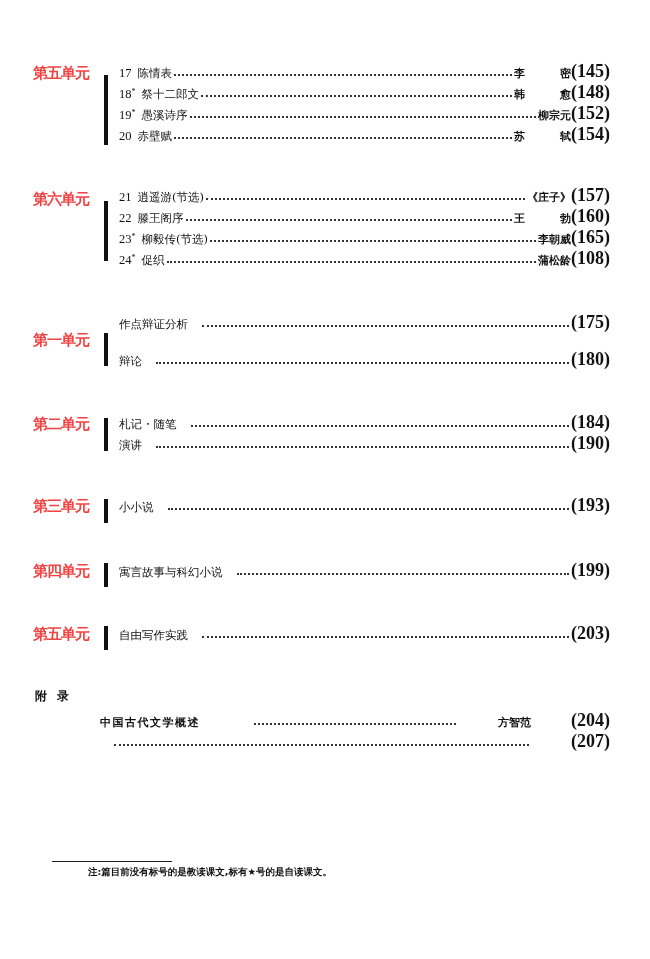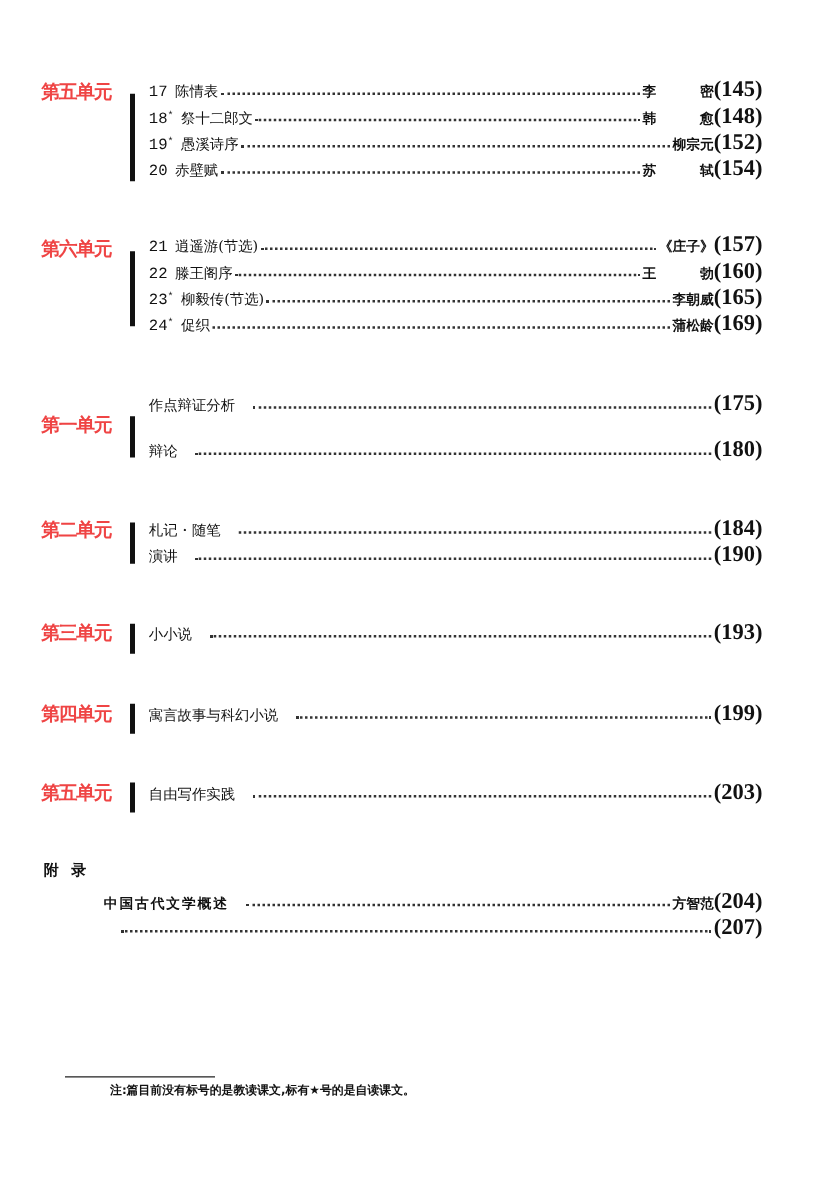--- a/index.html
+++ b/index.html
@@ -15,38 +15,38 @@
       font-weight: bold; font-size: 15px; letter-spacing: -1px;
       color: #ef4444; line-height: 18px;
     }
     .unit-bar {
       position: absolute; left: 104px; width: 4px; background: #111;
     }
     .entry {
       position: absolute; left: 119px; right: 40px; height: 20px;
       display: flex; align-items: baseline; font-size: 11.5px; line-height: 20px;
     }
-    .entry .num { white-space: nowrap; font-family: Liberation Mono, monospace; font-size: 12.5px; }
+    .entry .num { white-space: nowrap; font-family: Liberation Serif, serif; font-size: 12.5px; }
     .entry .num sup { font-size: 8px; vertical-align: 4px; }
     .entry .title { white-space: nowrap; margin-left: 6px; }
     .entry .title.nonum { margin-left: 0; }
     .entry .leader {
       flex: 1; margin: 0 2px; height: 1px; align-self: center;
       border-bottom: 2px dotted #333; transform: translateY(3px);
     }
     .entry .leader.gap { margin-left: 14px; }
     .entry .author { white-space: nowrap; font-size: 11px; font-weight: bold; letter-spacing: 0; }
     .entry .author.spaced { letter-spacing: 12px; margin-right: -12px; }
     .entry .page { white-space: nowrap; font-family: "Liberation Serif", serif; font-weight: bold; font-size: 18px; }
     .appendix-title {
       position: absolute; left: 35px; top: 688px;
       font-family: "DejaVu Sans", "Liberation Sans", sans-serif; font-weight: bold;
       font-size: 12px; letter-spacing: 10px;
     }
-    .appendix .entry { left: 83px; }
+    .appendix .entry { left: 100px; gap: 40px; }
     .appendix .entry .title { font-weight: bold; letter-spacing: 1.5px; font-size: 11px; }
     .footnote-rule {
       position: absolute; left: 52px; top: 861px; width: 120px; height: 1px; background: #222;
     }
     .footnote {
       position: absolute; left: 88px; top: 866px;
       font-family: "DejaVu Sans", "Liberation Sans", sans-serif; font-size: 9.5px; font-weight: bold;
     }
   </style>
 </head>
@@ -107,21 +107,21 @@
     <span class="title">柳毅传(节选)</span>
     <span class="leader"></span>
     <span class="author">李朝威</span>
     <span class="page">(165)</span>
   </div>
   <div class="entry" style="top:248px">
     <span class="num"><span>24</span><sup>*</sup></span>
     <span class="title">促织</span>
     <span class="leader"></span>
     <span class="author">蒲松龄</span>
-    <span class="page">(169)</span>
+    <span class="page">(108)</span>
   </div>
 </div>
 
 <div class="unit" style="top:0">
   <div class="unit-title" style="top:331px">第一单元</div>
   <div class="unit-bar" style="top:333px;height:33px"></div>
   <div class="entry" style="top:312px">
     <span class="title nonum">作点辩证分析</span>
     <span class="leader gap"></span>
     <span class="page">(175)</span>

